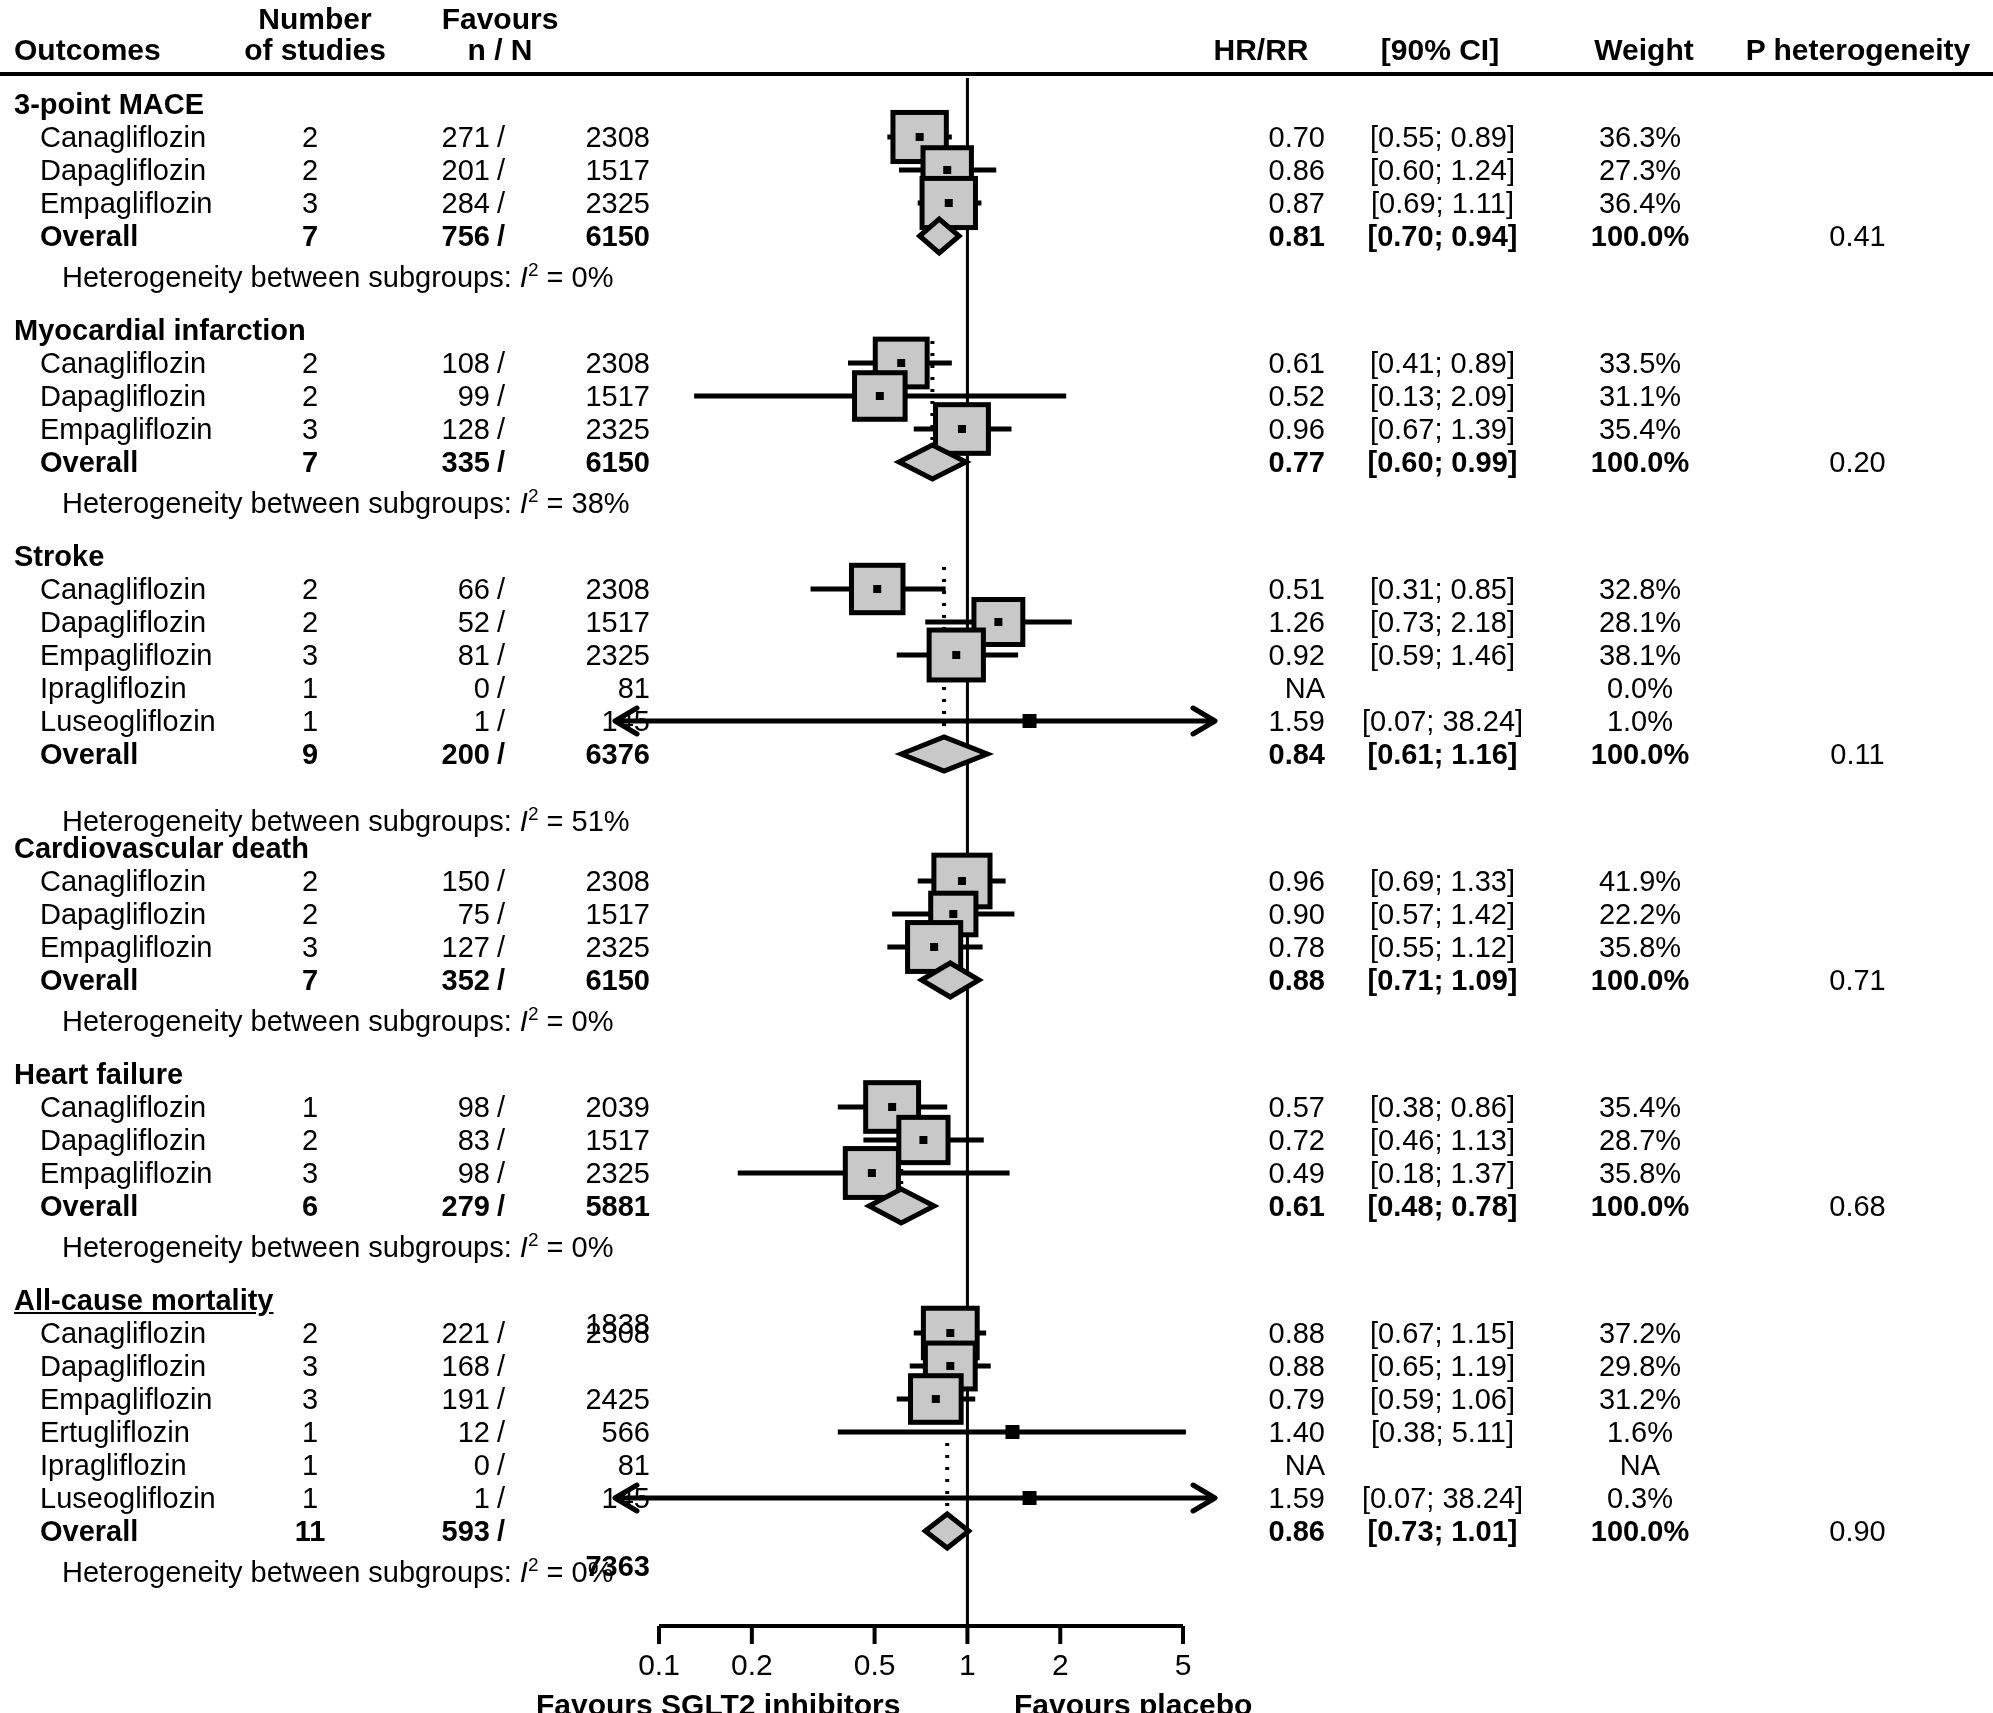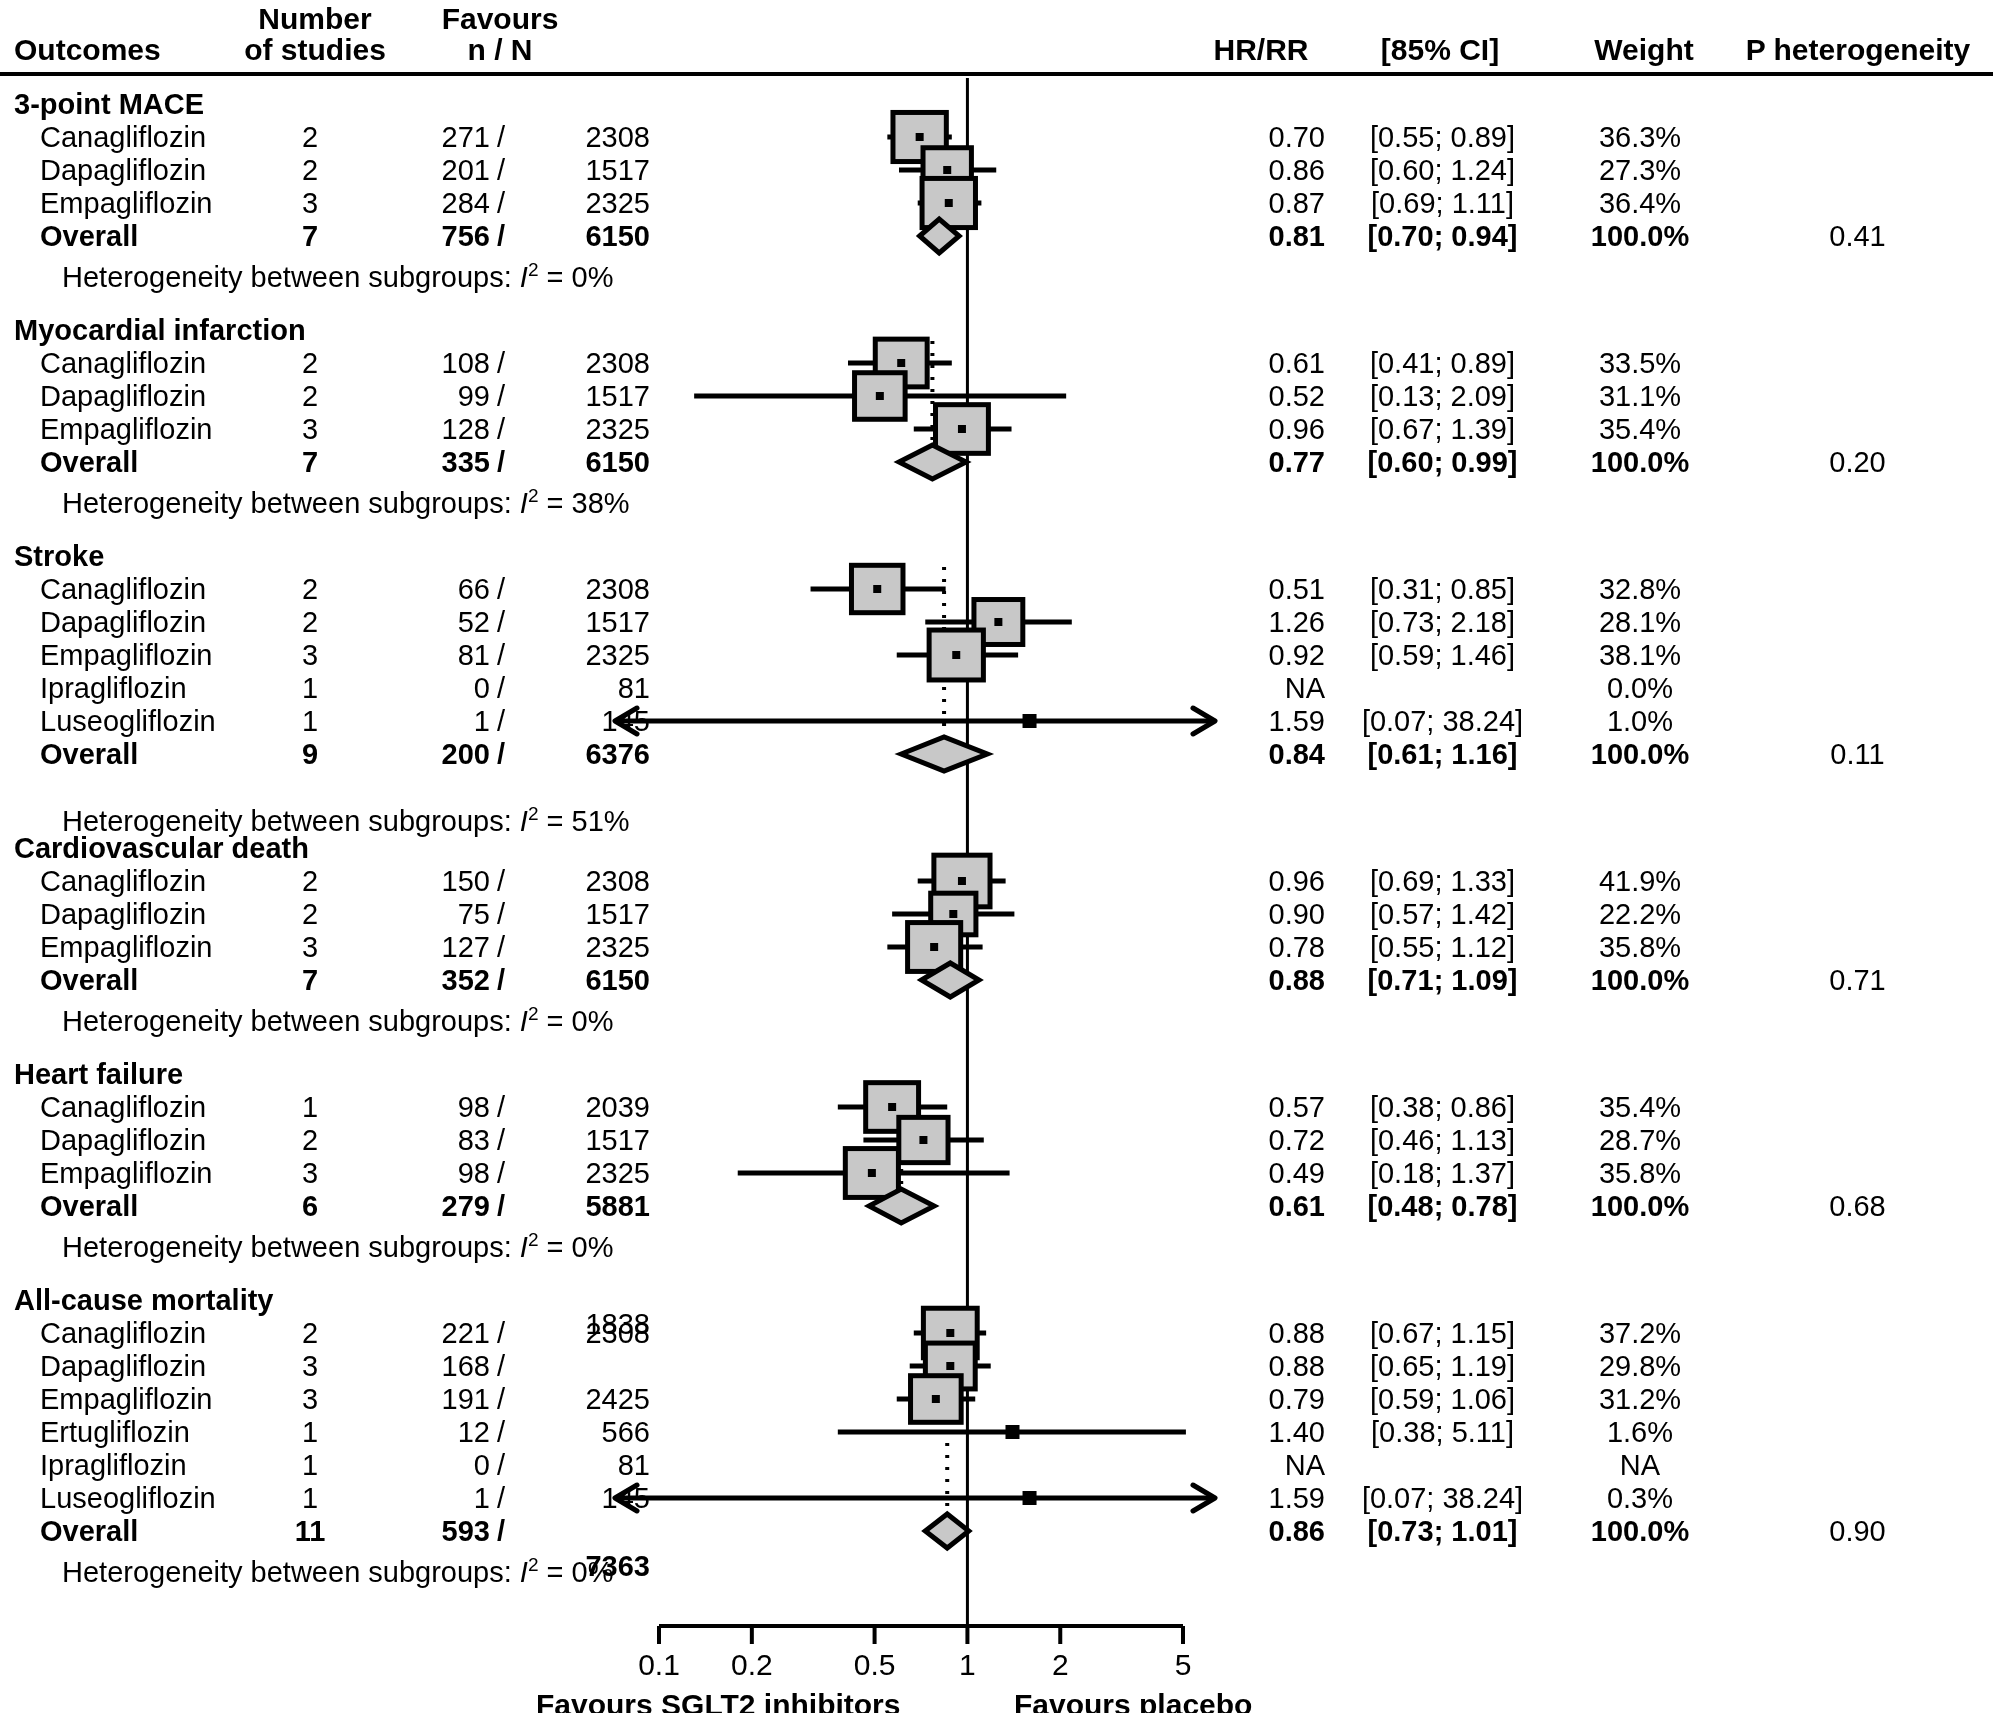--- a/index.html
+++ b/index.html
@@ -71,21 +71,21 @@
 <body>
 
 <div id="root">
 
   <div class="cell hdr" style="left:14px; top:33px;">Outcomes</div>
   <div class="cell hdr c" style="left:240px; top:2px; width:150px;">Number</div>
   <div class="cell hdr c" style="left:240px; top:33px; width:150px;">of studies</div>
   <div class="cell hdr c" style="left:400px; top:2px; width:200px;">Favours</div>
   <div class="cell hdr c" style="left:400px; top:33px; width:200px;">n / N</div>
   <div class="cell hdr c" style="left:1196px; top:33px; width:130px;">HR/RR</div>
-  <div class="cell hdr c" style="left:1340px; top:33px; width:200px;">[85% CI]</div>
+  <div class="cell hdr c" style="left:1340px; top:33px; width:200px;">[90% CI]</div>
   <div class="cell hdr c" style="left:1564px; top:33px; width:160px;">Weight</div>
   <div class="cell hdr c" style="left:1728px; top:33px; width:260px;">P heterogeneity</div>
 
   <div class="rule" style="top:72px;"></div>
 
   <div id="rows">
       <div class="cell bold" style="left:14px; top:88px;">3-point MACE</div>
       <div class="cell" style="left:40px; top:121px;">Canagliflozin</div>
       <div class="cell c" style="left:235px; top:121px; width:150px;">2</div>
       <div class="cell r" style="left:355px; top:121px; width:135px;">271</div>
@@ -268,21 +268,21 @@
       <div class="cell bold" style="left:40px; top:1190px;">Overall</div>
       <div class="cell bold c" style="left:235px; top:1190px; width:150px;">6</div>
       <div class="cell bold r" style="left:355px; top:1190px; width:135px;">279</div>
       <div class="cell bold" style="left:497px; top:1190px;">/</div>
       <div class="cell bold r" style="left:505px; top:1190px; width:145px;">5881</div>
       <div class="cell bold r" style="left:1190px; top:1190px; width:135px;">0.61</div>
       <div class="cell bold c" style="left:1335px; top:1190px; width:215px;">[0.48; 0.78]</div>
       <div class="cell bold c" style="left:1560px; top:1190px; width:160px;">100.0%</div>
       <div class="cell" style="left:1725px; top:1190px; width:265px; text-align:center;">0.68</div>
       <div class="cell het" style="left:62px; top:1223px;">Heterogeneity between subgroups: <i>I</i><sup>2</sup> = 0%</div>
-      <div class="cell bold" style="left:14px; top:1284px;">All-cause mortality</div>
+      <div class="cell bold" style="left:14px; top:1284px;text-decoration:underline;">All-cause mortality</div>
       <div class="cell" style="left:40px; top:1317px;">Canagliflozin</div>
       <div class="cell c" style="left:235px; top:1317px; width:150px;">2</div>
       <div class="cell r" style="left:355px; top:1317px; width:135px;">221</div>
       <div class="cell" style="left:497px; top:1317px;">/</div>
       <div class="cell r" style="left:505px; top:1317px; width:145px;">2308</div>
       <div class="cell r" style="left:1190px; top:1317px; width:135px;">0.88</div>
       <div class="cell c" style="left:1335px; top:1317px; width:215px;">[0.67;  1.15]</div>
       <div class="cell c" style="left:1560px; top:1317px; width:160px;">37.2%</div>
       <div class="cell" style="left:40px; top:1350px;">Dapagliflozin</div>
       <div class="cell c" style="left:235px; top:1350px; width:150px;">3</div>

